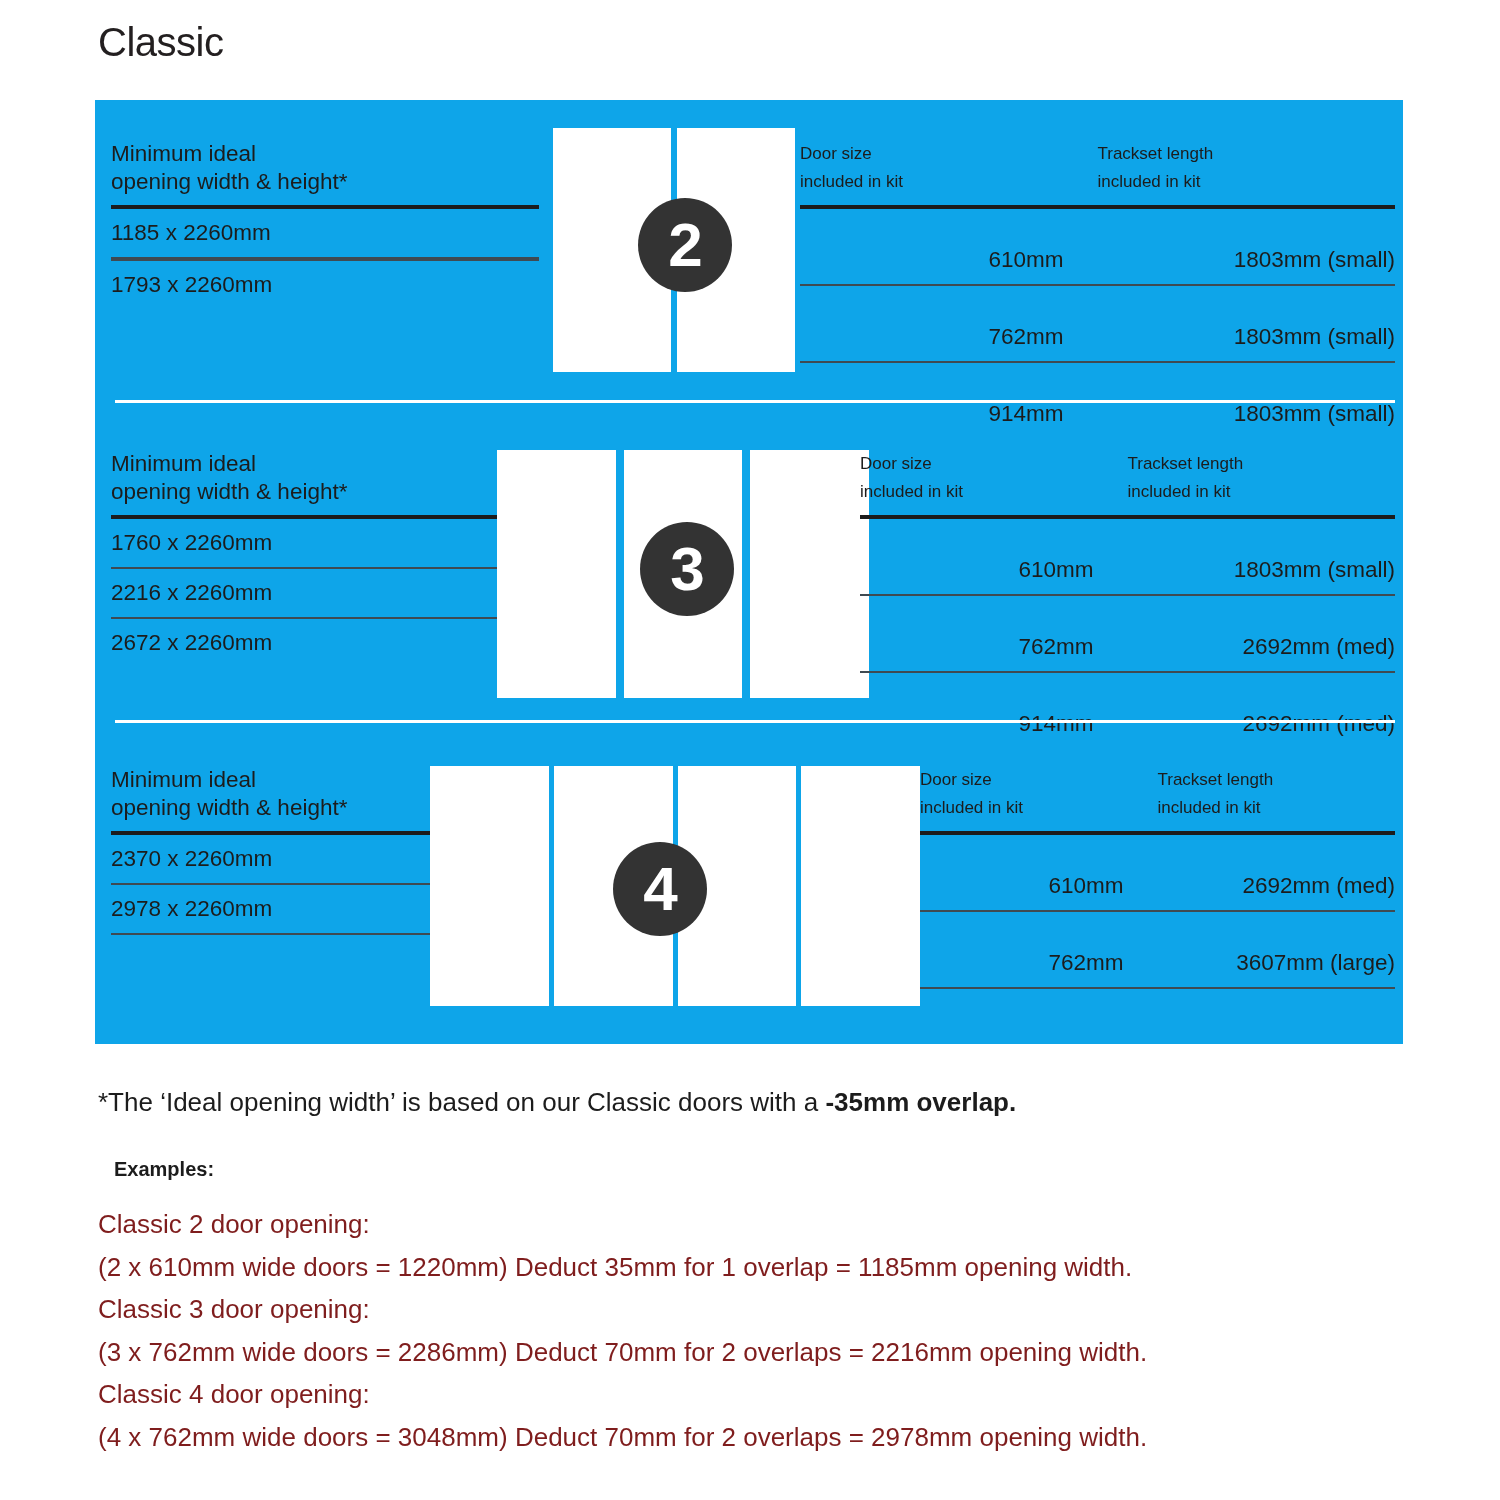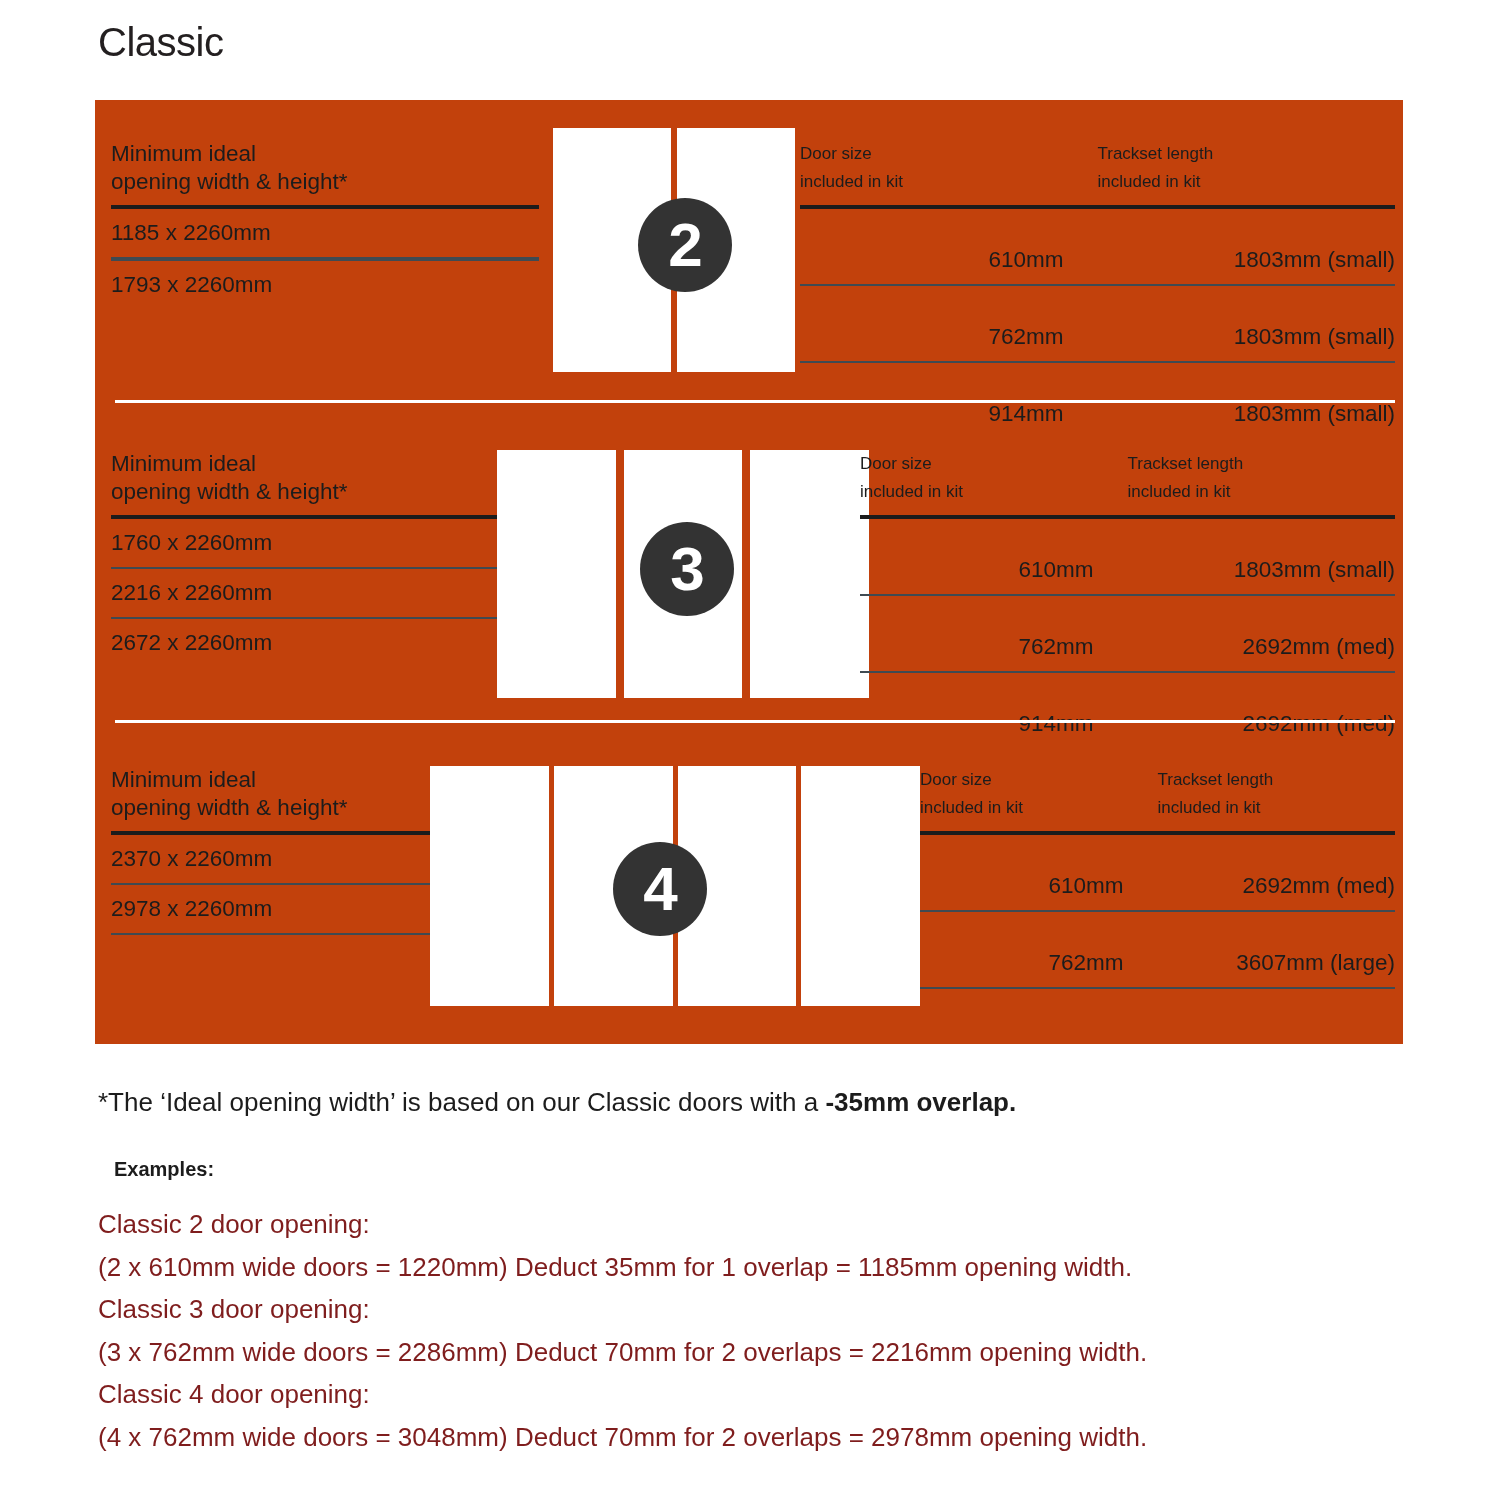--- a/index.html
+++ b/index.html
@@ -25,21 +25,21 @@
     color: #231f20;
   }
 
   
   .card {
     position: absolute;
     left: 95px;
     top: 100px;
     width: 1308px;
     height: 944px;
-    background: #c2410c;
+    background: #0ea5e9;
   }
 
   .section {
     position: absolute;
     left: 0;
     width: 1308px;
   }
   .section.s1 { top: 0px;   height: 302px; }
   .section.s2 { top: 304px; height: 318px; }
   .section.s3 { top: 624px; height: 320px; }

